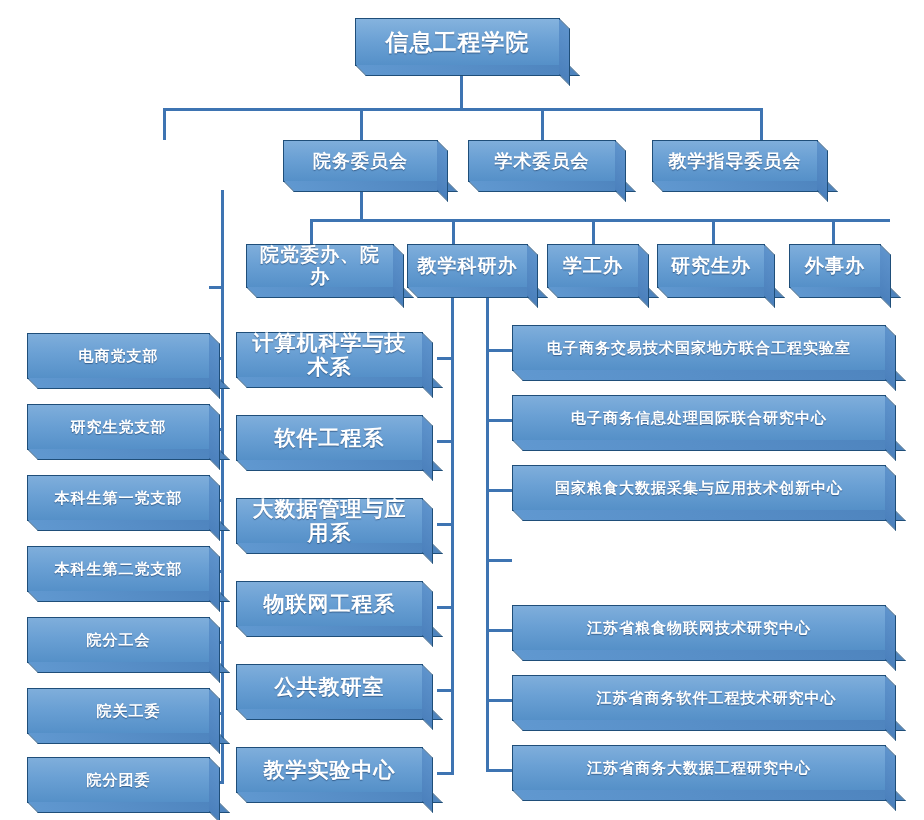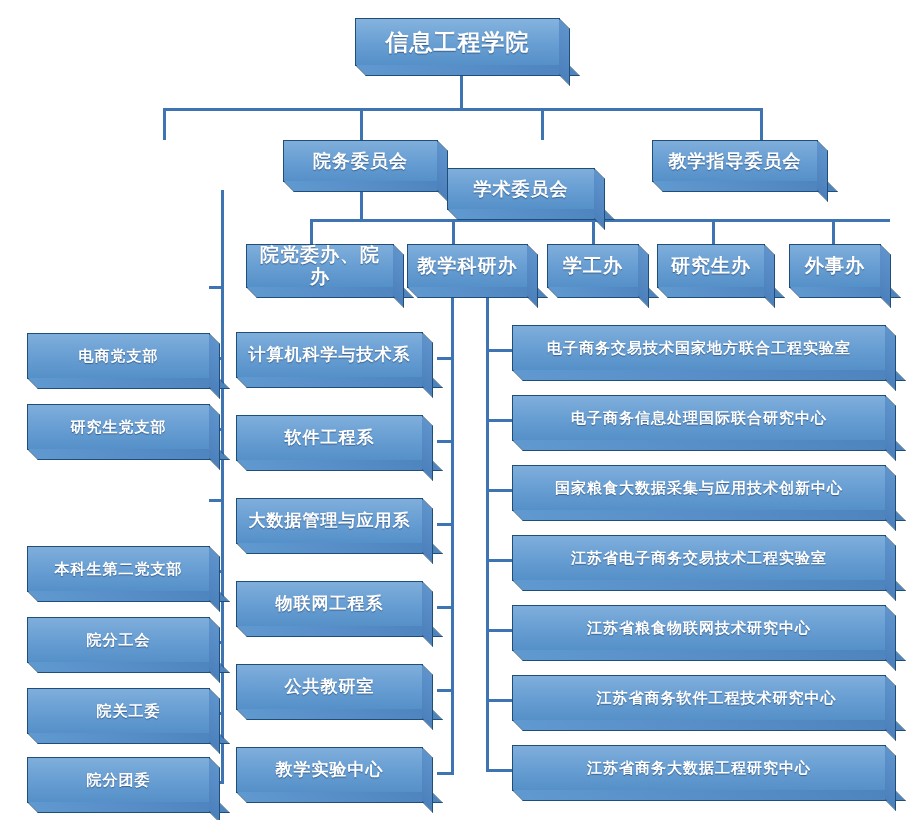--- a/index.html
+++ b/index.html
@@ -64,21 +64,21 @@
     z-index:-1;
   }
 
   .node.root{
     font-size:23px;
     background:linear-gradient(to bottom,#85B3DE 0%,#6AA0D4 50%,#5590C8 100%);
   }
   .node.lvl2{font-size:18px;}
   .node.lvl3{font-size:19px;}
   .node.side{font-size:15px;}
-  .node.dept{font-size:17px;}
+  .node.dept{font-size:21px;}
   .node.lab{font-size:15px;}
 
   
   .conn{
     position:absolute;
     background:#3E74B2;
     z-index:1;
   }
   .conn.h{height:3px;}
   .conn.v{width:3px;}
@@ -126,44 +126,44 @@
   <div class="conn h" style="left:486px;top:419px;width:26px;"></div>
   <div class="conn h" style="left:486px;top:489px;width:26px;"></div>
   <div class="conn h" style="left:486px;top:559px;width:26px;"></div>
   <div class="conn h" style="left:486px;top:629px;width:26px;"></div>
   <div class="conn h" style="left:486px;top:699px;width:26px;"></div>
   <div class="conn h" style="left:486px;top:769px;width:26px;"></div>
 
   <div class="node root" style="left:355px;top:18px;width:205px;height:48px;">信息工程学院</div>
 
   <div class="node lvl2" style="left:283px;top:140px;width:155px;height:42px;">院务委员会</div>
-  <div class="node lvl2" style="left:447px;top:140px;width:148px;height:42px;margin-top:28px;">学术委员会</div>
+  <div class="node lvl2" style="left:468px;top:140px;width:148px;height:42px;">学术委员会</div>
   <div class="node lvl2" style="left:652px;top:140px;width:166px;height:42px;">教学指导委员会</div>
 
   <div class="node lvl3" style="left:246px;top:244px;width:148px;height:44px;">院党委办、院办</div>
   <div class="node lvl3" style="left:407px;top:244px;width:121px;height:44px;">教学科研办</div>
   <div class="node lvl3" style="left:547px;top:244px;width:92px;height:44px;">学工办</div>
   <div class="node lvl3" style="left:657px;top:244px;width:108px;height:44px;">研究生办</div>
   <div class="node lvl3" style="left:789px;top:244px;width:92px;height:44px;">外事办</div>
 
   <div class="node side" style="left:27px;top:333px;width:183px;height:46px;">电商党支部</div>
   <div class="node side" style="left:27px;top:404px;width:183px;height:46px;">研究生党支部</div>
+  <div class="node side" style="left:27px;top:475px;width:183px;height:46px;">本科生第一党支部</div>
   <div class="node side" style="left:27px;top:546px;width:183px;height:46px;">本科生第二党支部</div>
   <div class="node side" style="left:27px;top:617px;width:183px;height:46px;">院分工会</div>
   <div class="node side" style="left:27px;top:688px;width:183px;height:46px;padding-left:26px;">院关工委</div>
   <div class="node side" style="left:27px;top:757px;width:183px;height:46px;">院分团委</div>
 
   <div class="node dept" style="left:236px;top:332px;width:187px;height:46px;">计算机科学与技术系</div>
   <div class="node dept" style="left:236px;top:415px;width:187px;height:46px;">软件工程系</div>
   <div class="node dept" style="left:236px;top:498px;width:187px;height:46px;">大数据管理与应用系</div>
   <div class="node dept" style="left:236px;top:581px;width:187px;height:46px;">物联网工程系</div>
   <div class="node dept" style="left:236px;top:664px;width:187px;height:46px;">公共教研室</div>
   <div class="node dept" style="left:236px;top:747px;width:187px;height:46px;">教学实验中心</div>
 
   <div class="node lab" style="left:512px;top:325px;width:374px;height:46px;">电子商务交易技术国家地方联合工程实验室</div>
   <div class="node lab" style="left:512px;top:395px;width:374px;height:46px;">电子商务信息处理国际联合研究中心</div>
   <div class="node lab" style="left:512px;top:465px;width:374px;height:46px;">国家粮食大数据采集与应用技术创新中心</div>
-  <div class="node lab" style="left:512px;top:535px;width:374px;height:46px;">江苏省电子商务交易技术工程实验室</div>
   <div class="node lab" style="left:512px;top:605px;width:374px;height:46px;">江苏省粮食物联网技术研究中心</div>
   <div class="node lab" style="left:512px;top:675px;width:374px;height:46px;padding-left:41px;">江苏省商务软件工程技术研究中心</div>
   <div class="node lab" style="left:512px;top:745px;width:374px;height:46px;">江苏省商务大数据工程研究中心</div>
 
 </div>
 
 </body></html>

